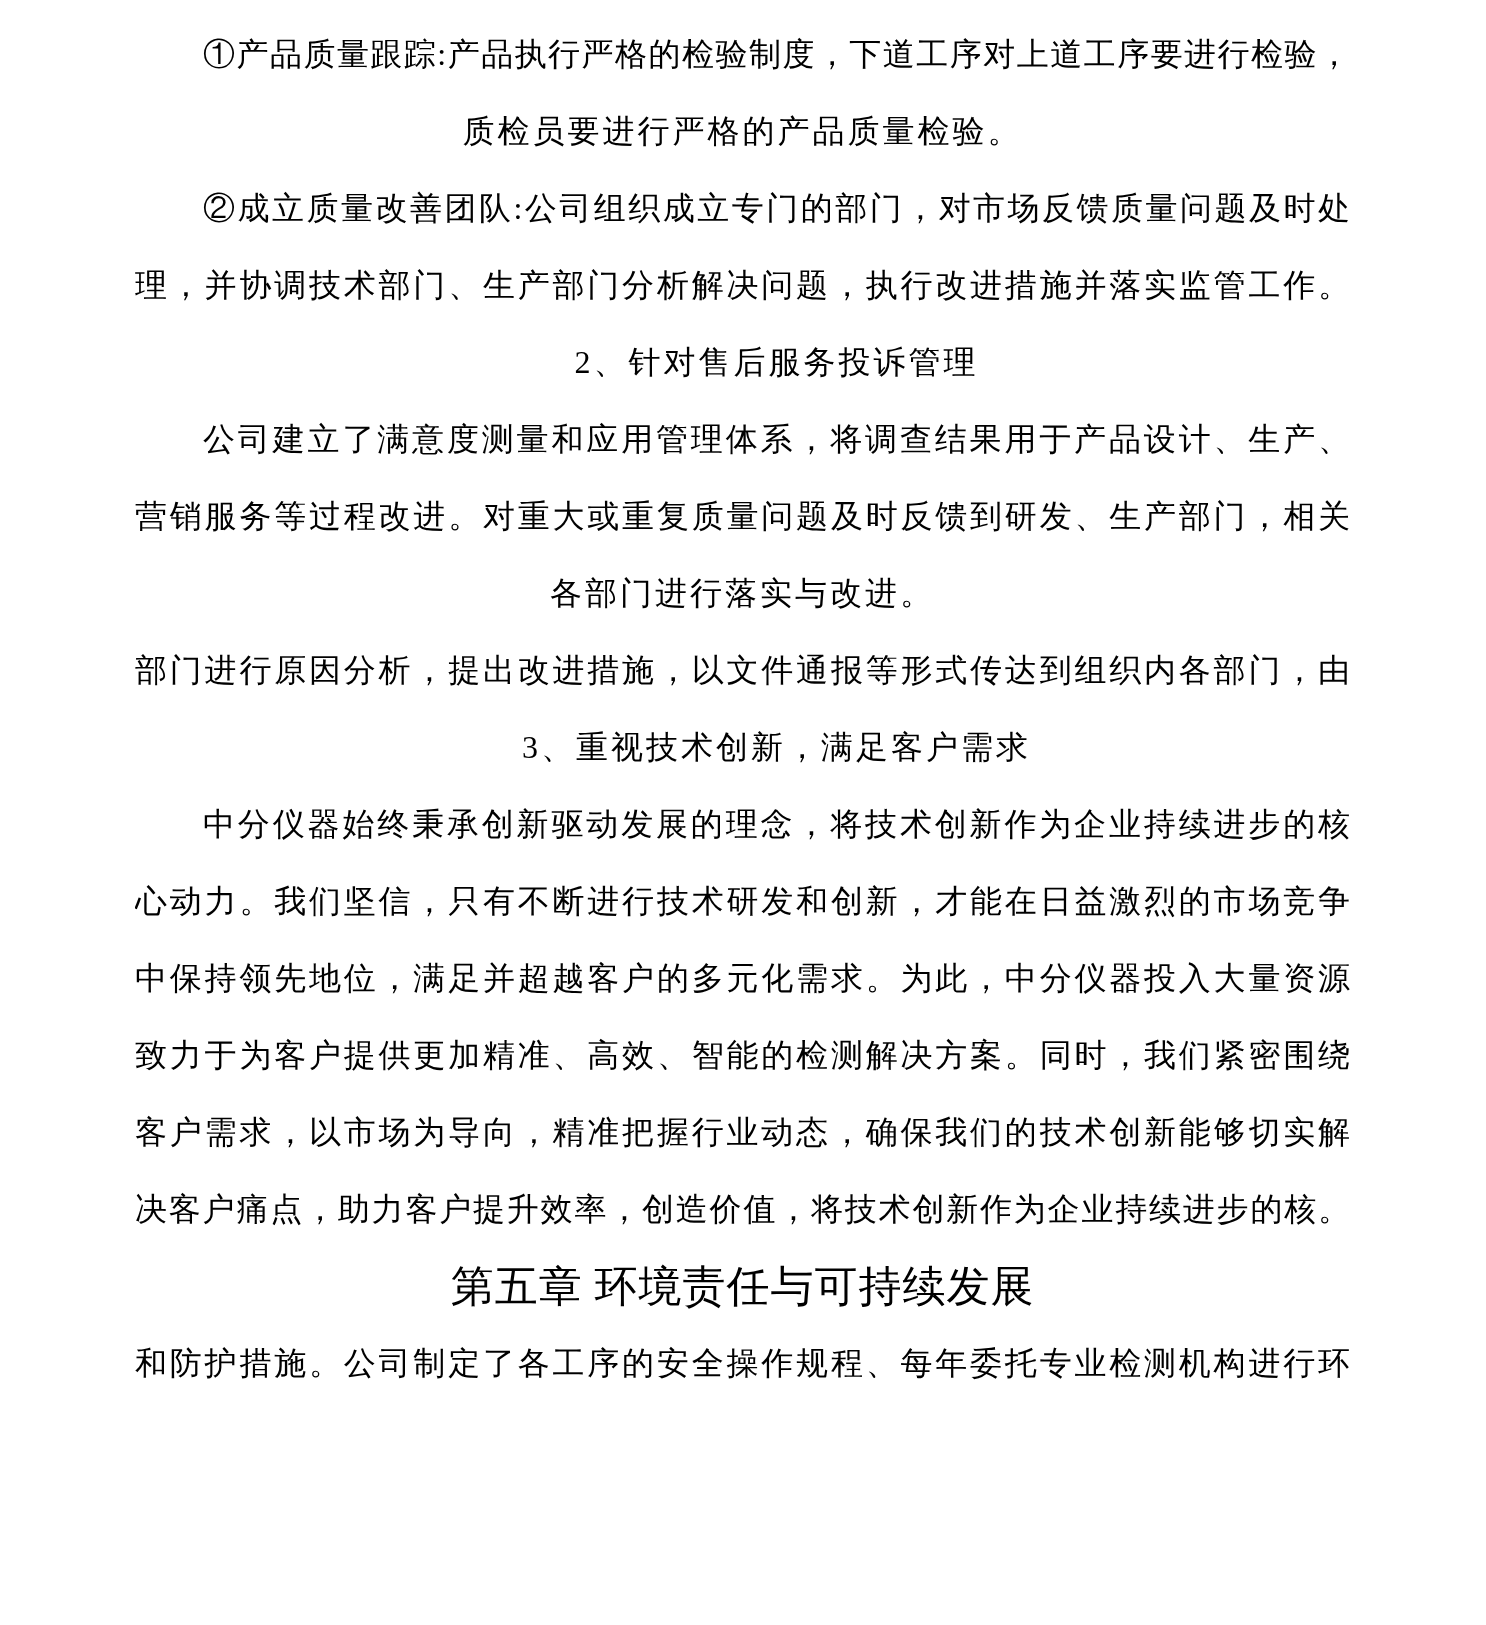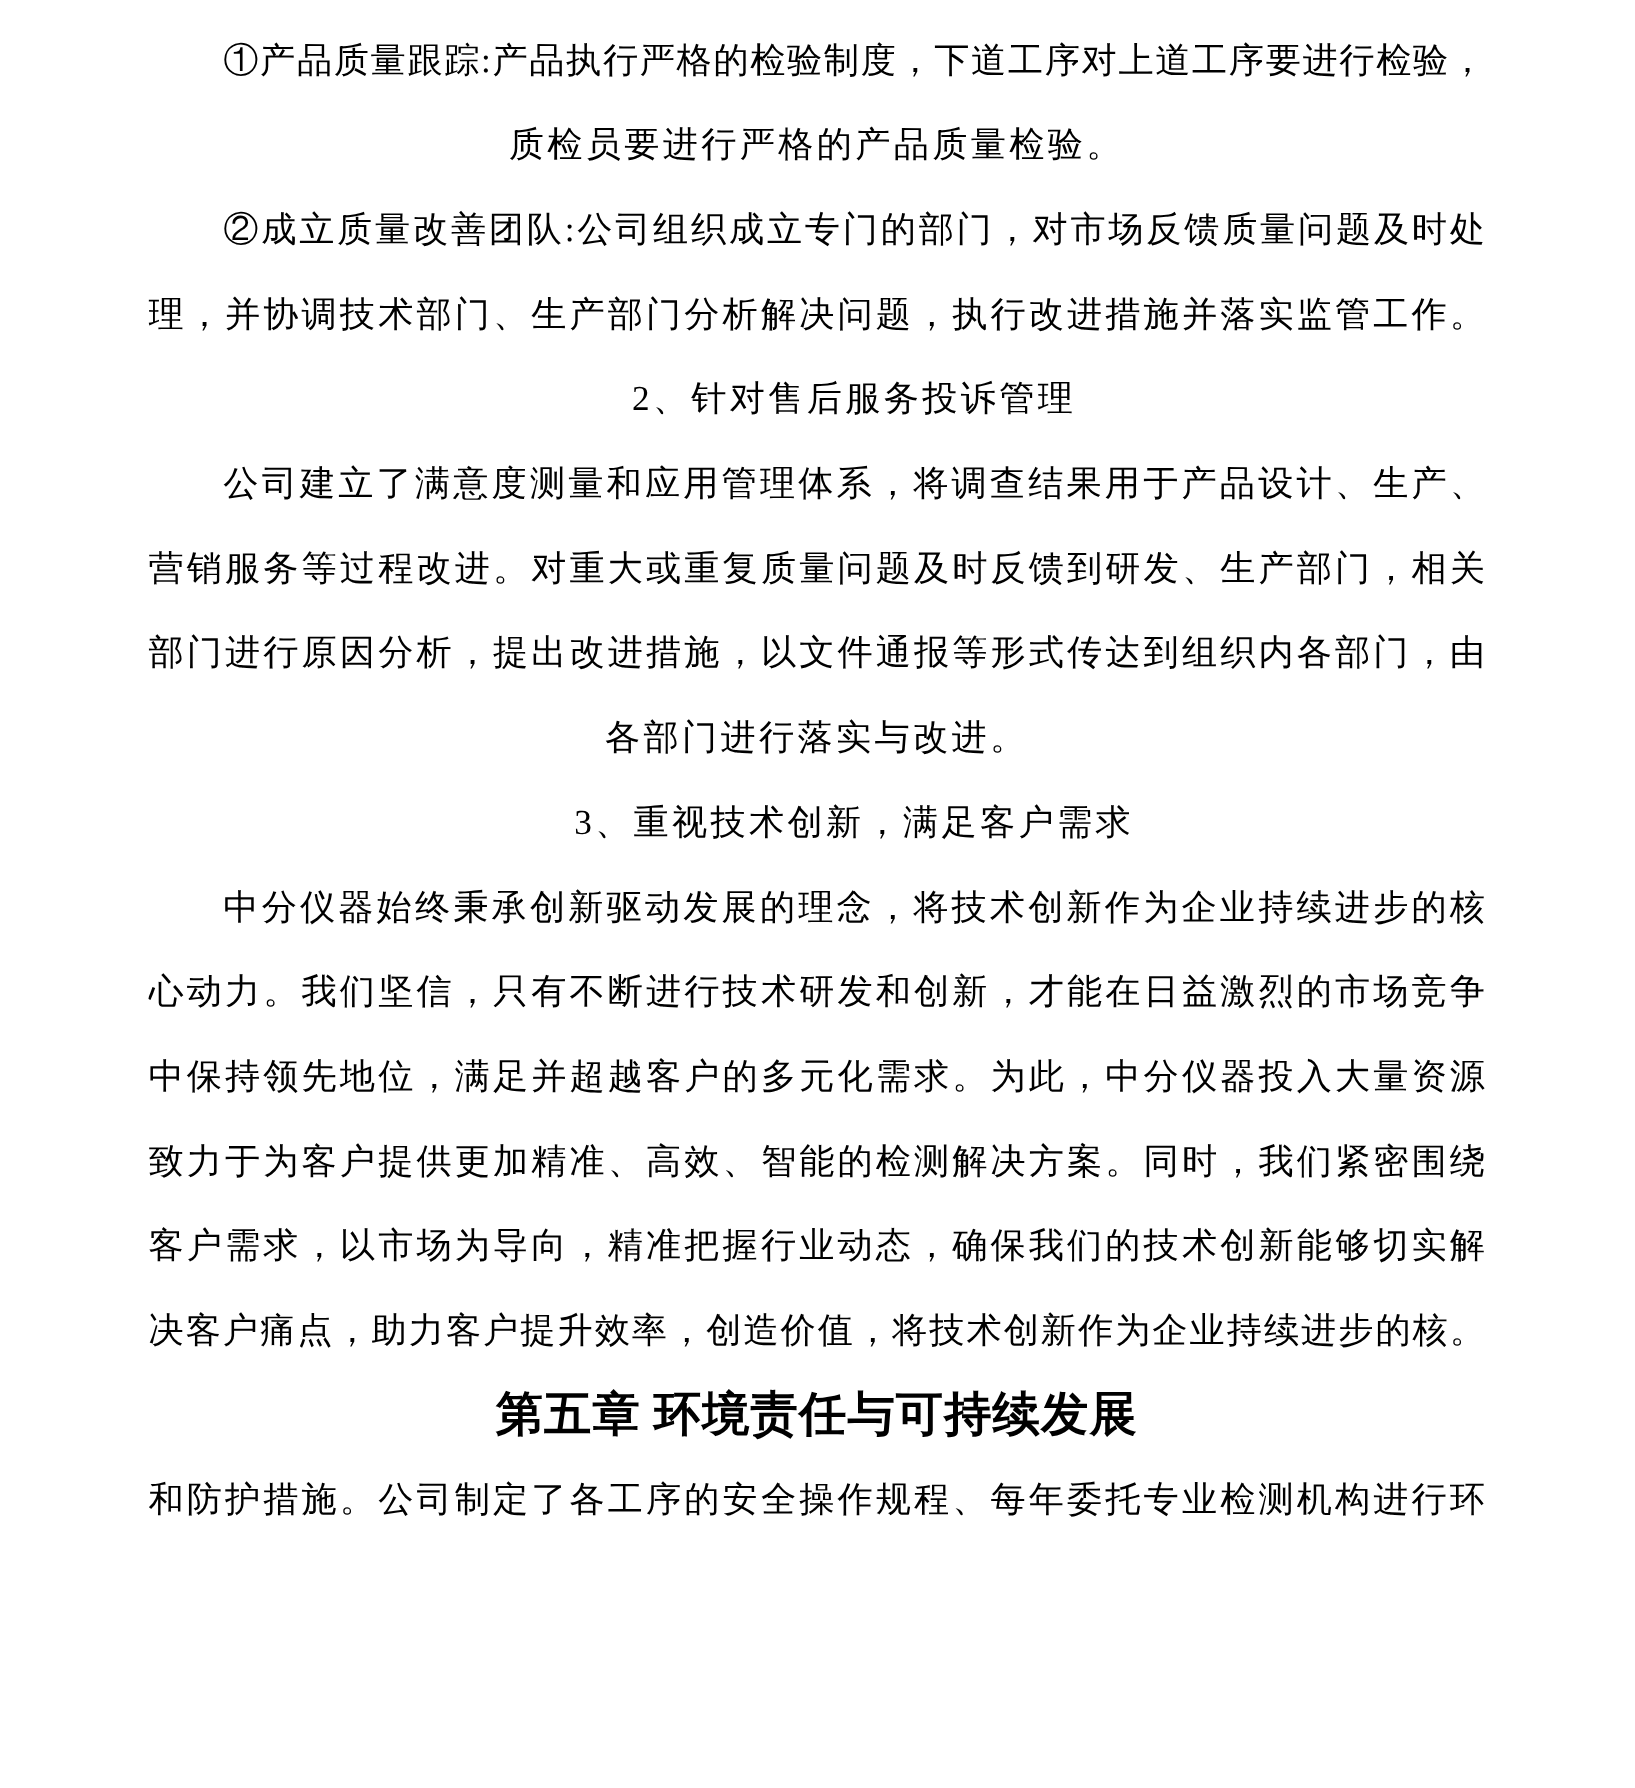--- a/index.html
+++ b/index.html
@@ -39,40 +39,40 @@
       text-justify: inter-character;
       letter-spacing: 0;
     }
     
     .plain {
       text-align: center;
       letter-spacing: 3px;
     }
     
     .heading {
-      font-weight: 700;
+      font-weight: 400;
       font-size: 43px;
       text-align: center;
       letter-spacing: 1px;
     }
   </style>
 </head>
 <body>
 
 <div class="page">
   <div class="doc-body">
     <div class="line indent stretch">①产品质量跟踪:产品执行严格的检验制度，下道工序对上道工序要进行检验，</div>
     <div class="line plain">质检员要进行严格的产品质量检验。</div>
     <div class="line indent stretch">②成立质量改善团队:公司组织成立专门的部门，对市场反馈质量问题及时处</div>
     <div class="line stretch">理，并协调技术部门、生产部门分析解决问题，执行改进措施并落实监管工作。</div>
     <div class="line indent plain">2、针对售后服务投诉管理</div>
     <div class="line indent stretch">公司建立了满意度测量和应用管理体系，将调查结果用于产品设计、生产、</div>
     <div class="line stretch">营销服务等过程改进。对重大或重复质量问题及时反馈到研发、生产部门，相关</div>
+    <div class="line plain">各部门进行落实与改进。</div>
     <div class="line stretch">部门进行原因分析，提出改进措施，以文件通报等形式传达到组织内各部门，由</div>
-    <div class="line plain">各部门进行落实与改进。</div>
     <div class="line indent plain">3、重视技术创新，满足客户需求</div>
     <div class="line indent stretch">中分仪器始终秉承创新驱动发展的理念，将技术创新作为企业持续进步的核</div>
     <div class="line stretch">心动力。我们坚信，只有不断进行技术研发和创新，才能在日益激烈的市场竞争</div>
     <div class="line stretch">中保持领先地位，满足并超越客户的多元化需求。为此，中分仪器投入大量资源</div>
     <div class="line stretch">致力于为客户提供更加精准、高效、智能的检测解决方案。同时，我们紧密围绕</div>
     <div class="line stretch">客户需求，以市场为导向，精准把握行业动态，确保我们的技术创新能够切实解</div>
     <div class="line stretch">决客户痛点，助力客户提升效率，创造价值，将技术创新作为企业持续进步的核。</div>
     <div class="line heading">第五章 环境责任与可持续发展</div>
     <div class="line stretch">和防护措施。公司制定了各工序的安全操作规程、每年委托专业检测机构进行环</div>
   </div>

